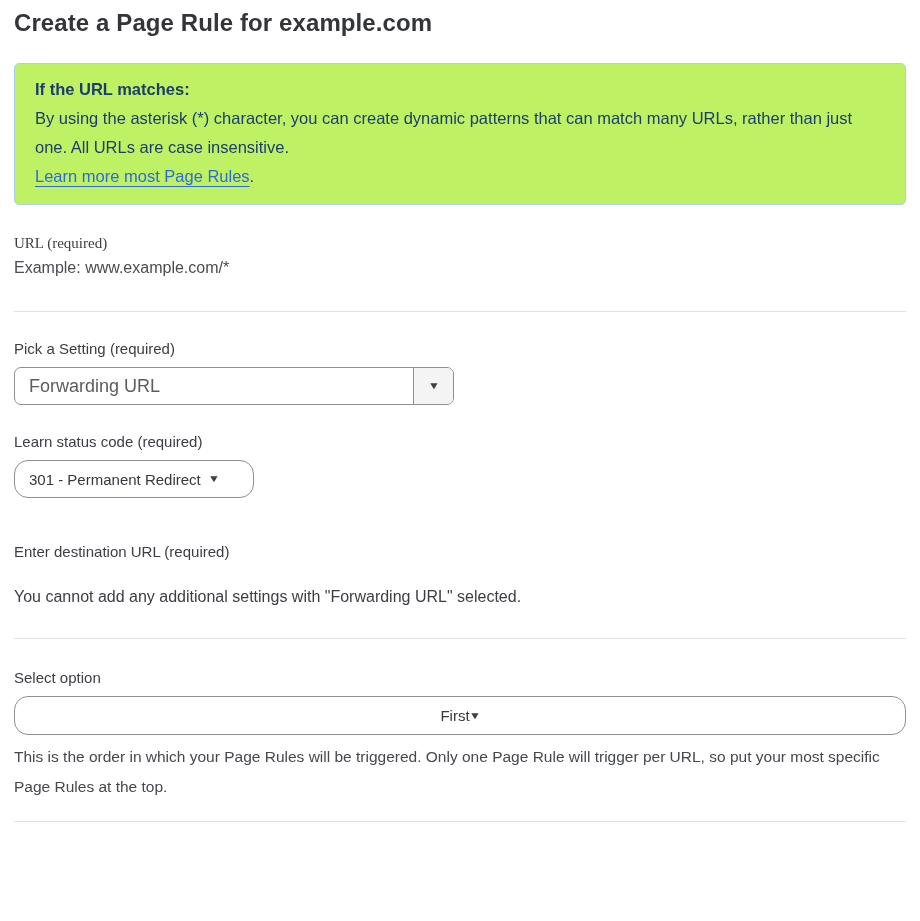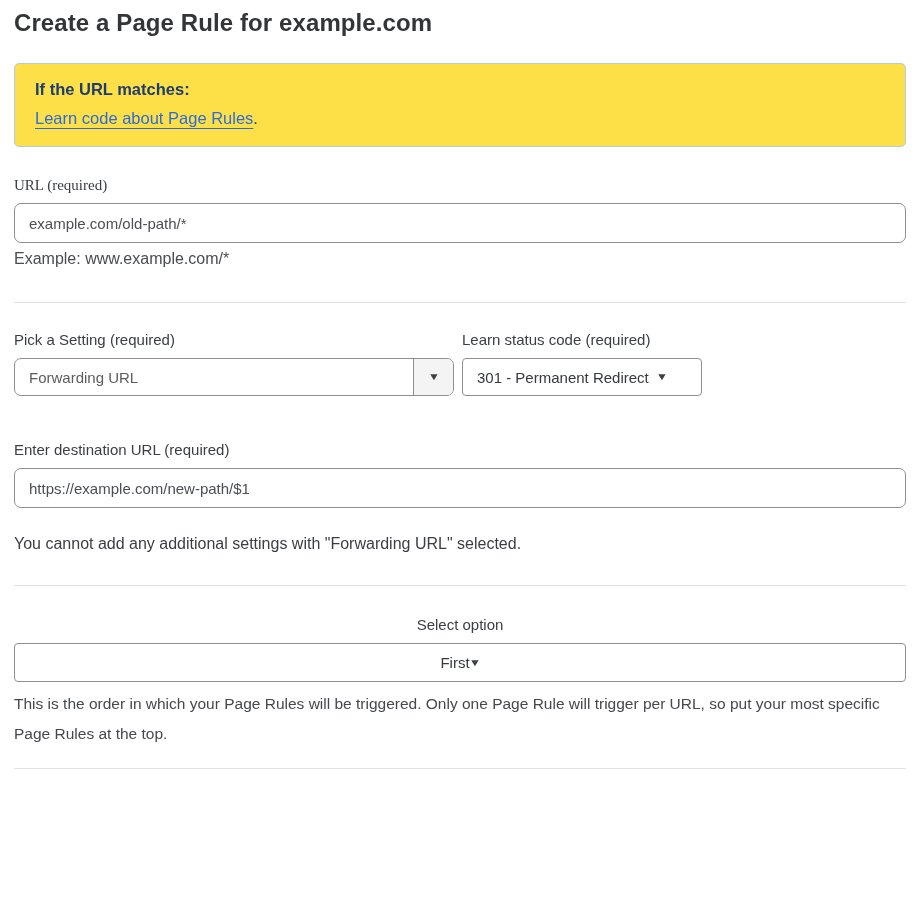--- a/index.html
+++ b/index.html
@@ -19,21 +19,21 @@
     font-size: 24px;
     line-height: 30px;
     font-weight: 700;
     color: #333538;
     letter-spacing: 0.1px;
   }
 
   
   .info-box {
     margin-top: 25px;
-    background: #fde047;
+    background: #bef264;
     border: 1px solid #abcdf2;
     border-radius: 5px;
     padding: 11px 20px 13px 20px;
     font-size: 16.5px;
     line-height: 29px;
     color: #1e3c6e;
   }
   .info-box .info-heading { font-weight: 700; }
   .info-box a.info-link {
     color: #2c6bd9;
@@ -86,62 +86,63 @@
     font-weight: 700;
     color: #35383d;
     line-height: 21px;
   }
   .heading-settings { margin-top: 23px; }
   .heading-order { margin-top: 25px; }
 
   
   .settings-row {
     display: flex;
-    gap: 8px;
+    gap: 28px;
     margin-top: 28px;
+    flex-direction: column;
   }
   .col-setting { width: 440px; }
   .col-status { width: 240px; }
 
   
   .select-composite {
     margin-top: 9px;
     height: 38px;
     display: flex;
     border: 1px solid #8f8f8f;
     border-radius: 7px;
     background: #ffffff;
     overflow: hidden;
     cursor: pointer;
   }
   .select-composite .select-value {
     flex: 1;
     display: flex;
     align-items: center;
     padding: 0 14px;
-    font-size: 15px;
+    font-size: 18px;
     color: #5c5c5c;
   }
   .select-composite .select-arrow-btn {
     width: 40px;
     background: #f4f4f4;
     border-left: 1px solid #8f8f8f;
     display: flex;
     align-items: center;
     justify-content: center;
   }
 
   
   .select-simple {
     margin-top: 9px;
     height: 38px;
     display: flex;
     align-items: center;
     border: 1px solid #8f8f8f;
-    border-radius: 4px;
+    border-radius: 14px;
     background: #ffffff;
     padding: 0 14px;
     font-size: 15px;
     color: #35383d;
     cursor: pointer;
   }
   .select-simple .gap8 { margin-left: 8px; }
   .select-full {
     justify-content: center;
     height: 39px;
@@ -156,44 +157,44 @@
 
   .lbl-destination { margin-top: 45px; }
 
   .note-text {
     margin-top: 26px;
     font-size: 16px;
     line-height: 20px;
     color: #3b3e43;
   }
 
-  .lbl-order-select { margin-top: 30px; text-align: center; }
+  .lbl-order-select { margin-top: 30px; }
 
   .order-helper {
     margin-top: 7px;
     font-size: 15.5px;
     line-height: 30px;
     color: #45484d;
     max-width: 880px;
   }
 </style>
 </head>
 <body>
 
 <div class="container">
 
   <h1 class="page-title">Create a Page Rule for example.com</h1>
 
   <div class="info-box">
     <div class="info-heading">If the URL matches:</div>
-    <div><a class="info-link">Learn code about Page Rules</a><span class="info-suffix">.</span></div>
+    <div class="info-body">By using the asterisk (*) character, you can create dynamic patterns that can match many URLs, rather than just one. All URLs are case insensitive.</div>
+    <div><a class="info-link">Learn more most Page Rules</a><span class="info-suffix">.</span></div>
   </div>
 
   <div class="field-label lbl-url">URL (required)</div>
-  <input class="text-input" type="text" value="example.com/old-path/*" style="">
   <div class="helper-text">Example: www.example.com/*</div>
 
   <hr class="divider divider-1">
 
 
   <div class="settings-row">
     <div class="col-setting">
       <div class="field-label">Pick a Setting (required)</div>
       <div class="select-composite">
         <div class="select-value">Forwarding URL</div>
@@ -205,21 +206,20 @@
     <div class="col-status">
       <div class="field-label">Learn status code (required)</div>
       <div class="select-simple">
         <span>301 - Permanent Redirect</span>
         <span class="arrow-glyph gap8">▼</span>
       </div>
     </div>
   </div>
 
   <div class="field-label lbl-destination">Enter destination URL (required)</div>
-  <input class="text-input" type="text" value="https://example.com/new-path/$1" style="">
 
   <div class="note-text">You cannot add any additional settings with "Forwarding URL" selected.</div>
 
   <hr class="divider divider-2">
 
 
   <div class="field-label lbl-order-select">Select option</div>
   <div class="select-simple select-full">
     <span>First</span>
     <span class="arrow-glyph">▼</span>

